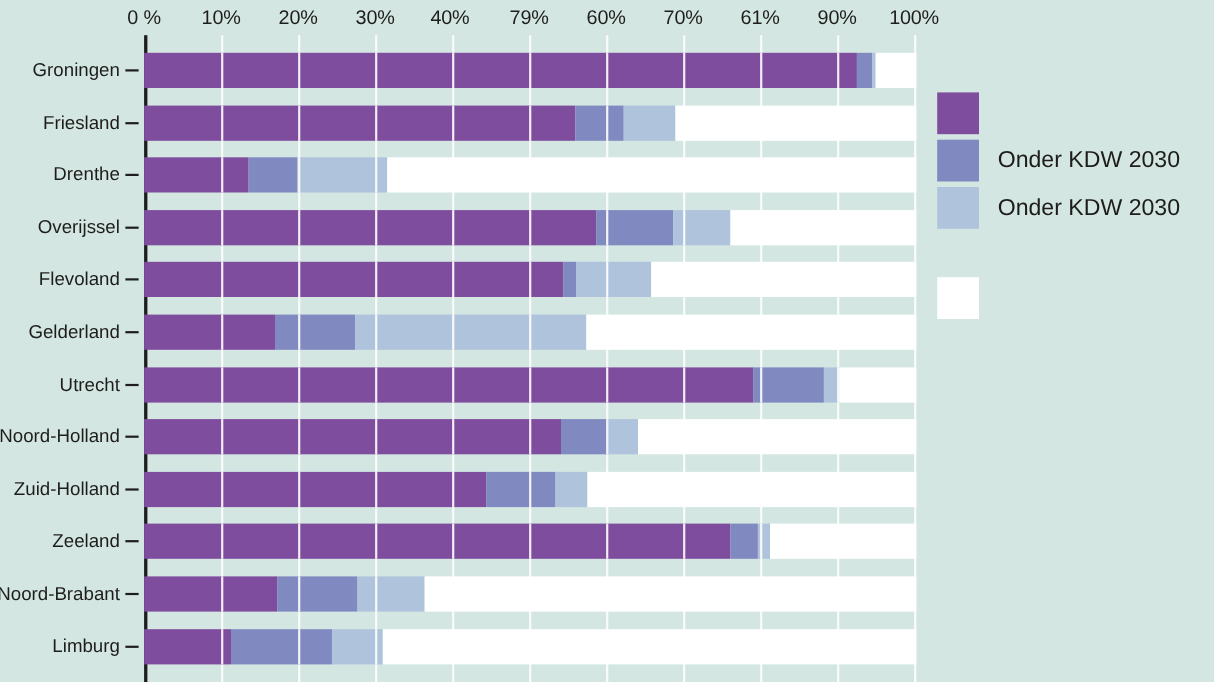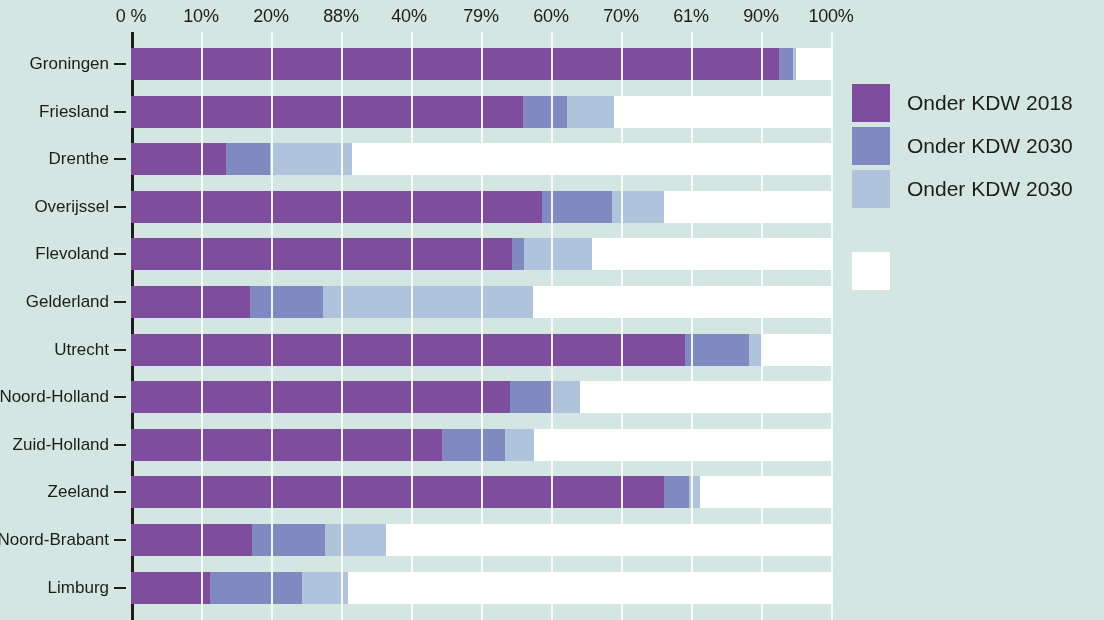--- a/index.html
+++ b/index.html
@@ -85,21 +85,21 @@
 </style>
 </head>
 <body>
 
 <div id="chart-root">
 
   <div class="axis-top">
       <div class="tick-label" style="left: 131px;">0 %</div>
       <div class="tick-label" style="left: 201px;">10%</div>
       <div class="tick-label" style="left: 271px;">20%</div>
-      <div class="tick-label" style="left: 341px;">88%</div>
+      <div class="tick-label" style="left: 341px;">30%</div>
       <div class="tick-label" style="left: 409px;">40%</div>
       <div class="tick-label" style="left: 481px;">79%</div>
       <div class="tick-label" style="left: 551px;">60%</div>
       <div class="tick-label" style="left: 621px;">70%</div>
       <div class="tick-label" style="left: 691px;">61%</div>
       <div class="tick-label" style="left: 761px;">90%</div>
       <div class="tick-label" style="left: 831px;">100%</div>
     </div>
 
   <div class="ylabels">
@@ -355,21 +355,20 @@
           <i style="left: 560px;"></i>
           <i style="left: 630px;"></i>
           <i style="left: 700px;"></i>
         </div>
       </div>
     </div>
 
   <div class="legend">
       <div class="legend-item" style="top: 0px;">
         <span class="swatch s1"></span>
-        <span class="legend-text">Onder KDW 2018</span>
       </div>
       <div class="legend-item" style="top: 43px;">
         <span class="swatch s2"></span>
         <span class="legend-text">Onder KDW 2030</span>
       </div>
       <div class="legend-item" style="top: 86px;">
         <span class="swatch s3"></span>
         <span class="legend-text">Onder KDW 2030</span>
       </div>
       <div class="legend-item" style="top: 168px;">

